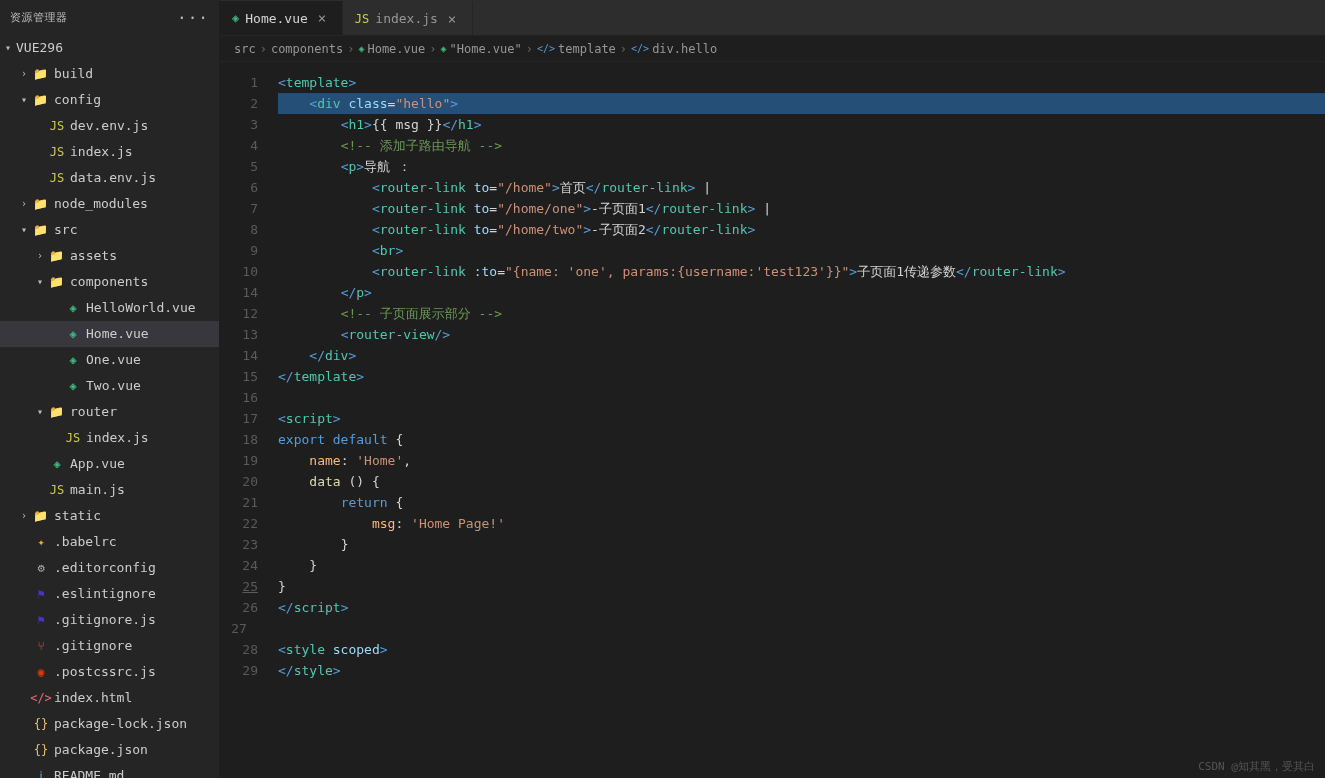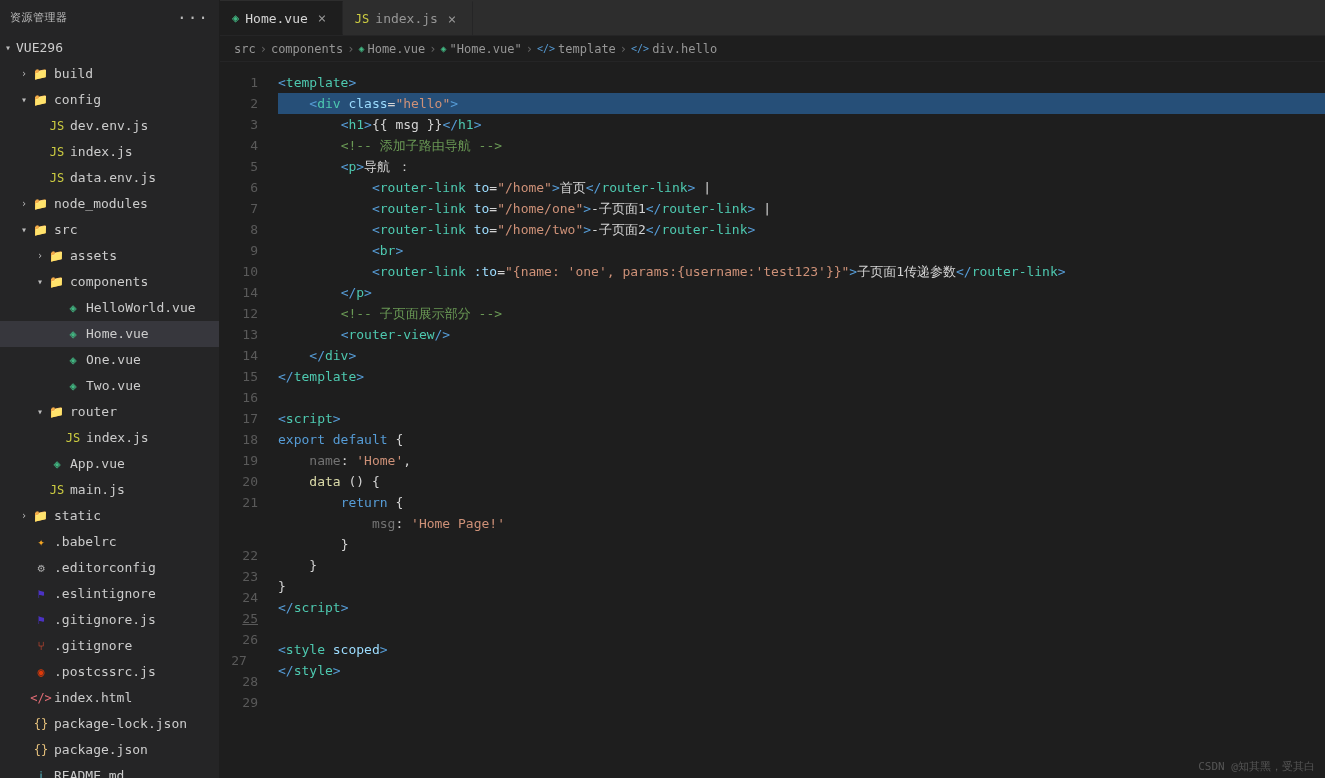--- a/index.html
+++ b/index.html
@@ -215,21 +215,21 @@
 
     
     .tag { color: #569cd6; }
     .tag-name { color: #4ec9b0; }
     .attr-name { color: #9cdcfe; }
     .attr-value { color: #ce9178; }
     .comment { color: #6a9955; }
     .kw-blue { color: #569cd6; }
     .str { color: #ce9178; }
     .fn-name { color: #dcdcaa; }
-    .prop { color: #737373; }
+    .prop { color: #fdba74; }
     .plain { color: #d4d4d4; }
     .router-link-tag { color: #4ec9b0; }
 
     
     .watermark {
       position: absolute;
       bottom: 4px;
       right: 10px;
       font-size: 11px;
       color: #555;
@@ -480,21 +480,21 @@
         <div style="line-height: 21px;">12</div>
         <div style="line-height: 21px;">13</div>
         <div style="line-height: 21px;">14</div>
         <div style="line-height: 21px;">15</div>
         <div style="line-height: 21px;">16</div>
         <div style="line-height: 21px;">17</div>
         <div style="line-height: 21px;">18</div>
         <div style="line-height: 21px;">19</div>
         <div style="line-height: 21px;">20</div>
         <div style="line-height: 21px;">21</div>
-        <div style="line-height: 21px; margin-top: 32px;">22</div>
+        <div style="line-height: 21px;">22</div>
         <div style="line-height: 21px;">23</div>
         <div style="line-height: 21px;">24</div>
         <div style="line-height: 21px; text-decoration: underline;">25</div>
         <div style="line-height: 21px;">26</div>
         <div style="line-height: 21px; text-align: center;">27</div>
         <div style="line-height: 21px;">28</div>
         <div style="line-height: 21px;">29</div>
       </div>
     <div class="code-area" id="code-area">
         <div class="code-line"><span class="tag">&lt;</span><span class="tag-name">template</span><span class="tag">&gt;</span></div>

